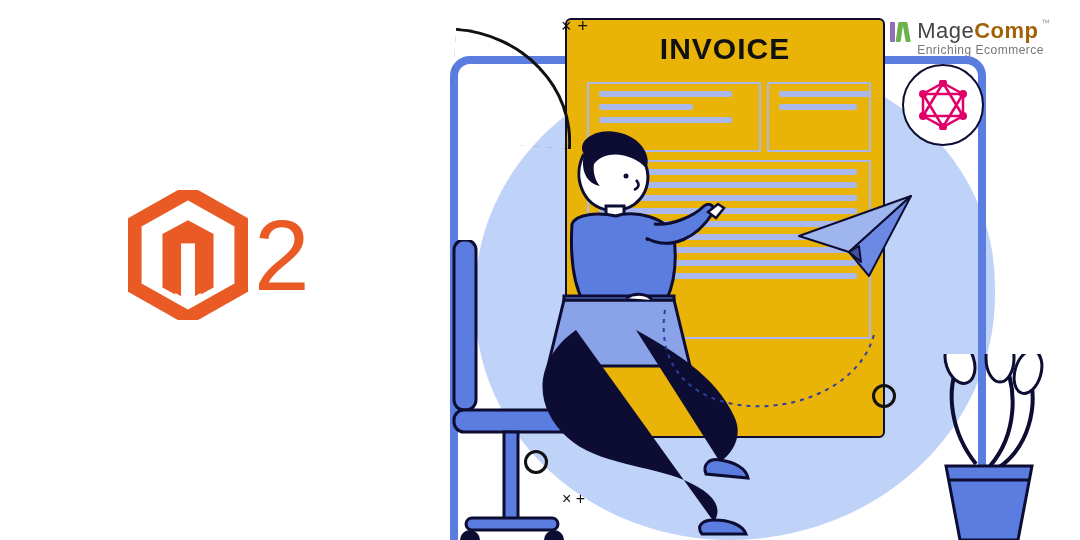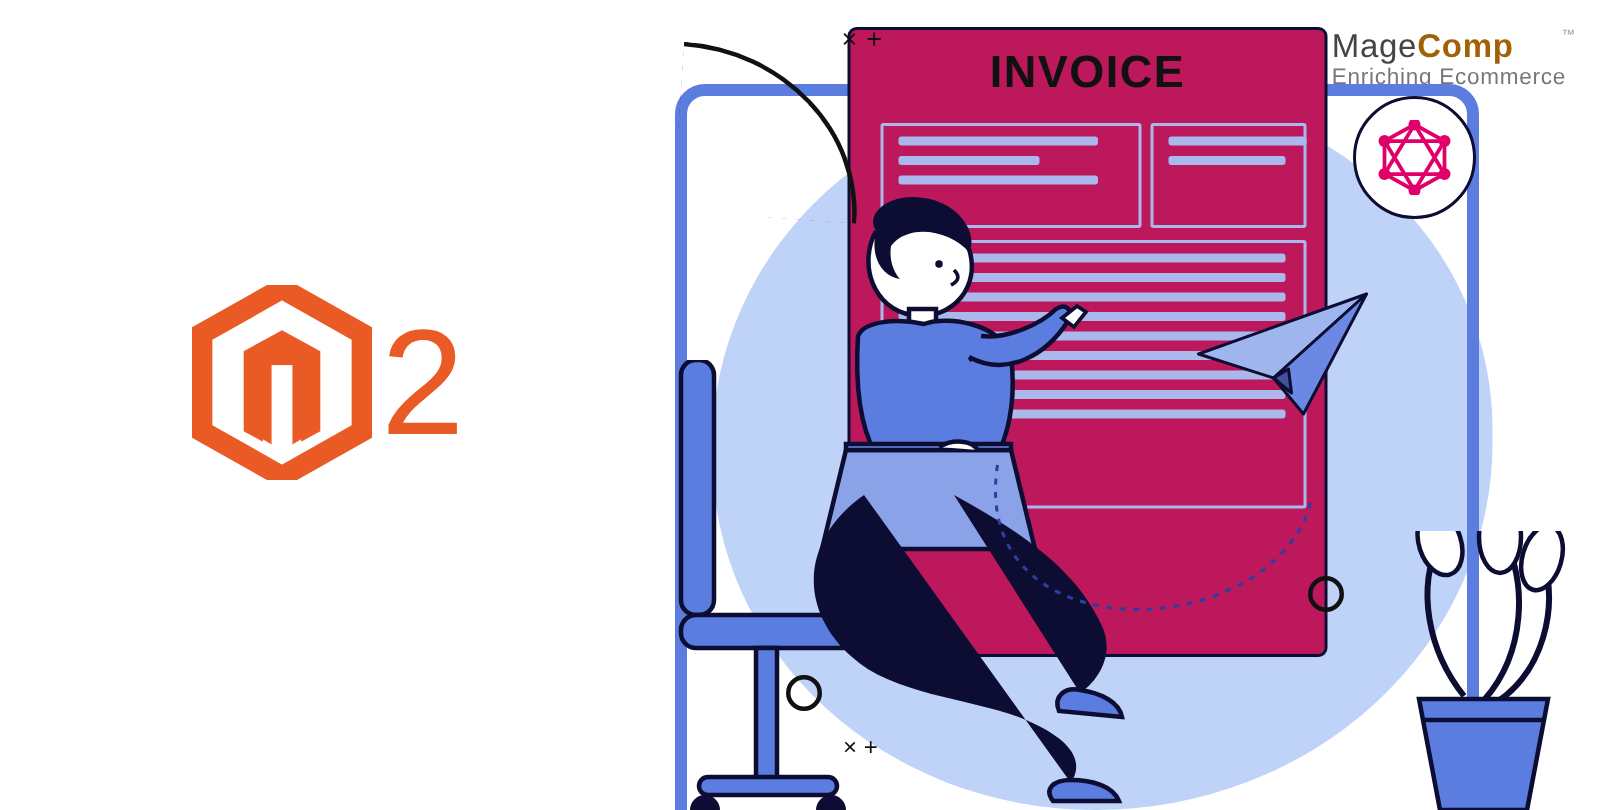--- a/index.html
+++ b/index.html
@@ -7,37 +7,37 @@
 
   
   .brand{position:absolute;top:18px;right:36px;display:flex;align-items:flex-start}
   .brand-mark{display:flex;margin-right:6px;margin-top:4px}
   .bar{width:5px;height:20px;border-radius:1px;margin-right:2px}
   .bar.violet{background:#8f6fb8}
   .bar.green{background:#6bb24b;transform:skewX(-8deg)}
   .brand-text{display:flex;flex-direction:column}
   .brand-name{font-size:22px;color:#444;font-weight:500;letter-spacing:0.5px}
   .brand-name b{font-weight:700;color:#a16207}
-  .brand-tag{font-size:15px;color:#777;letter-spacing:0.5px;margin-top:-1px}
+  .brand-tag{font-size:12px;color:#777;letter-spacing:0.5px;margin-top:-1px}
   .brand-tm{position:absolute;top:18px;right:30px;font-size:9px;color:#999}
 
   
   .m2{position:absolute;left:128px;top:190px;display:flex;align-items:center}
   .m2-hex{width:120px;height:130px}
   .m2-two{font-size:100px;color:#ea5a25;font-weight:500;margin-left:6px;line-height:1}
 
   
   .illus{position:absolute;left:430px;top:0;width:640px;height:540px}
 
   .blob{position:absolute;left:45px;top:60px;width:520px;height:480px;border-radius:50% 48% 52% 50%;background:#bfd2f7;z-index:0}
 
   .device-edge{position:absolute;left:20px;top:56px;width:520px;height:500px;border:8px solid #5b7de0;border-radius:20px;background:transparent;z-index:1}
   .device-cam{position:absolute;left:270px;top:56px;width:36px;height:18px;background:#5b7de0;border-radius:0 0 12px 12px;z-index:2}
 
-  .invoice{position:absolute;left:135px;top:18px;width:320px;height:420px;background:#be185d;border:2px solid #0d0d33;border-radius:6px;z-index:5;box-sizing:border-box}
+  .invoice{position:absolute;left:135px;top:18px;width:320px;height:420px;background:#eab308;border:2px solid #0d0d33;border-radius:6px;z-index:5;box-sizing:border-box}
   .inv-title{font-size:30px;font-weight:600;text-align:center;color:#111;margin-top:12px;letter-spacing:1px}
   .inv-box{border:2px solid #aab8ec;border-radius:2px;position:absolute}
   .inv-left{left:20px;top:62px;width:170px;height:66px}
   .inv-right{left:200px;top:62px;width:100px;height:66px}
   .inv-main{left:20px;top:140px;width:280px;height:175px}
   .line{height:6px;background:#aab8ec;border-radius:2px;margin:7px 10px}
   .line.s{width:55%}
   .line.m{width:78%}
   .line.l{width:92%}
 

